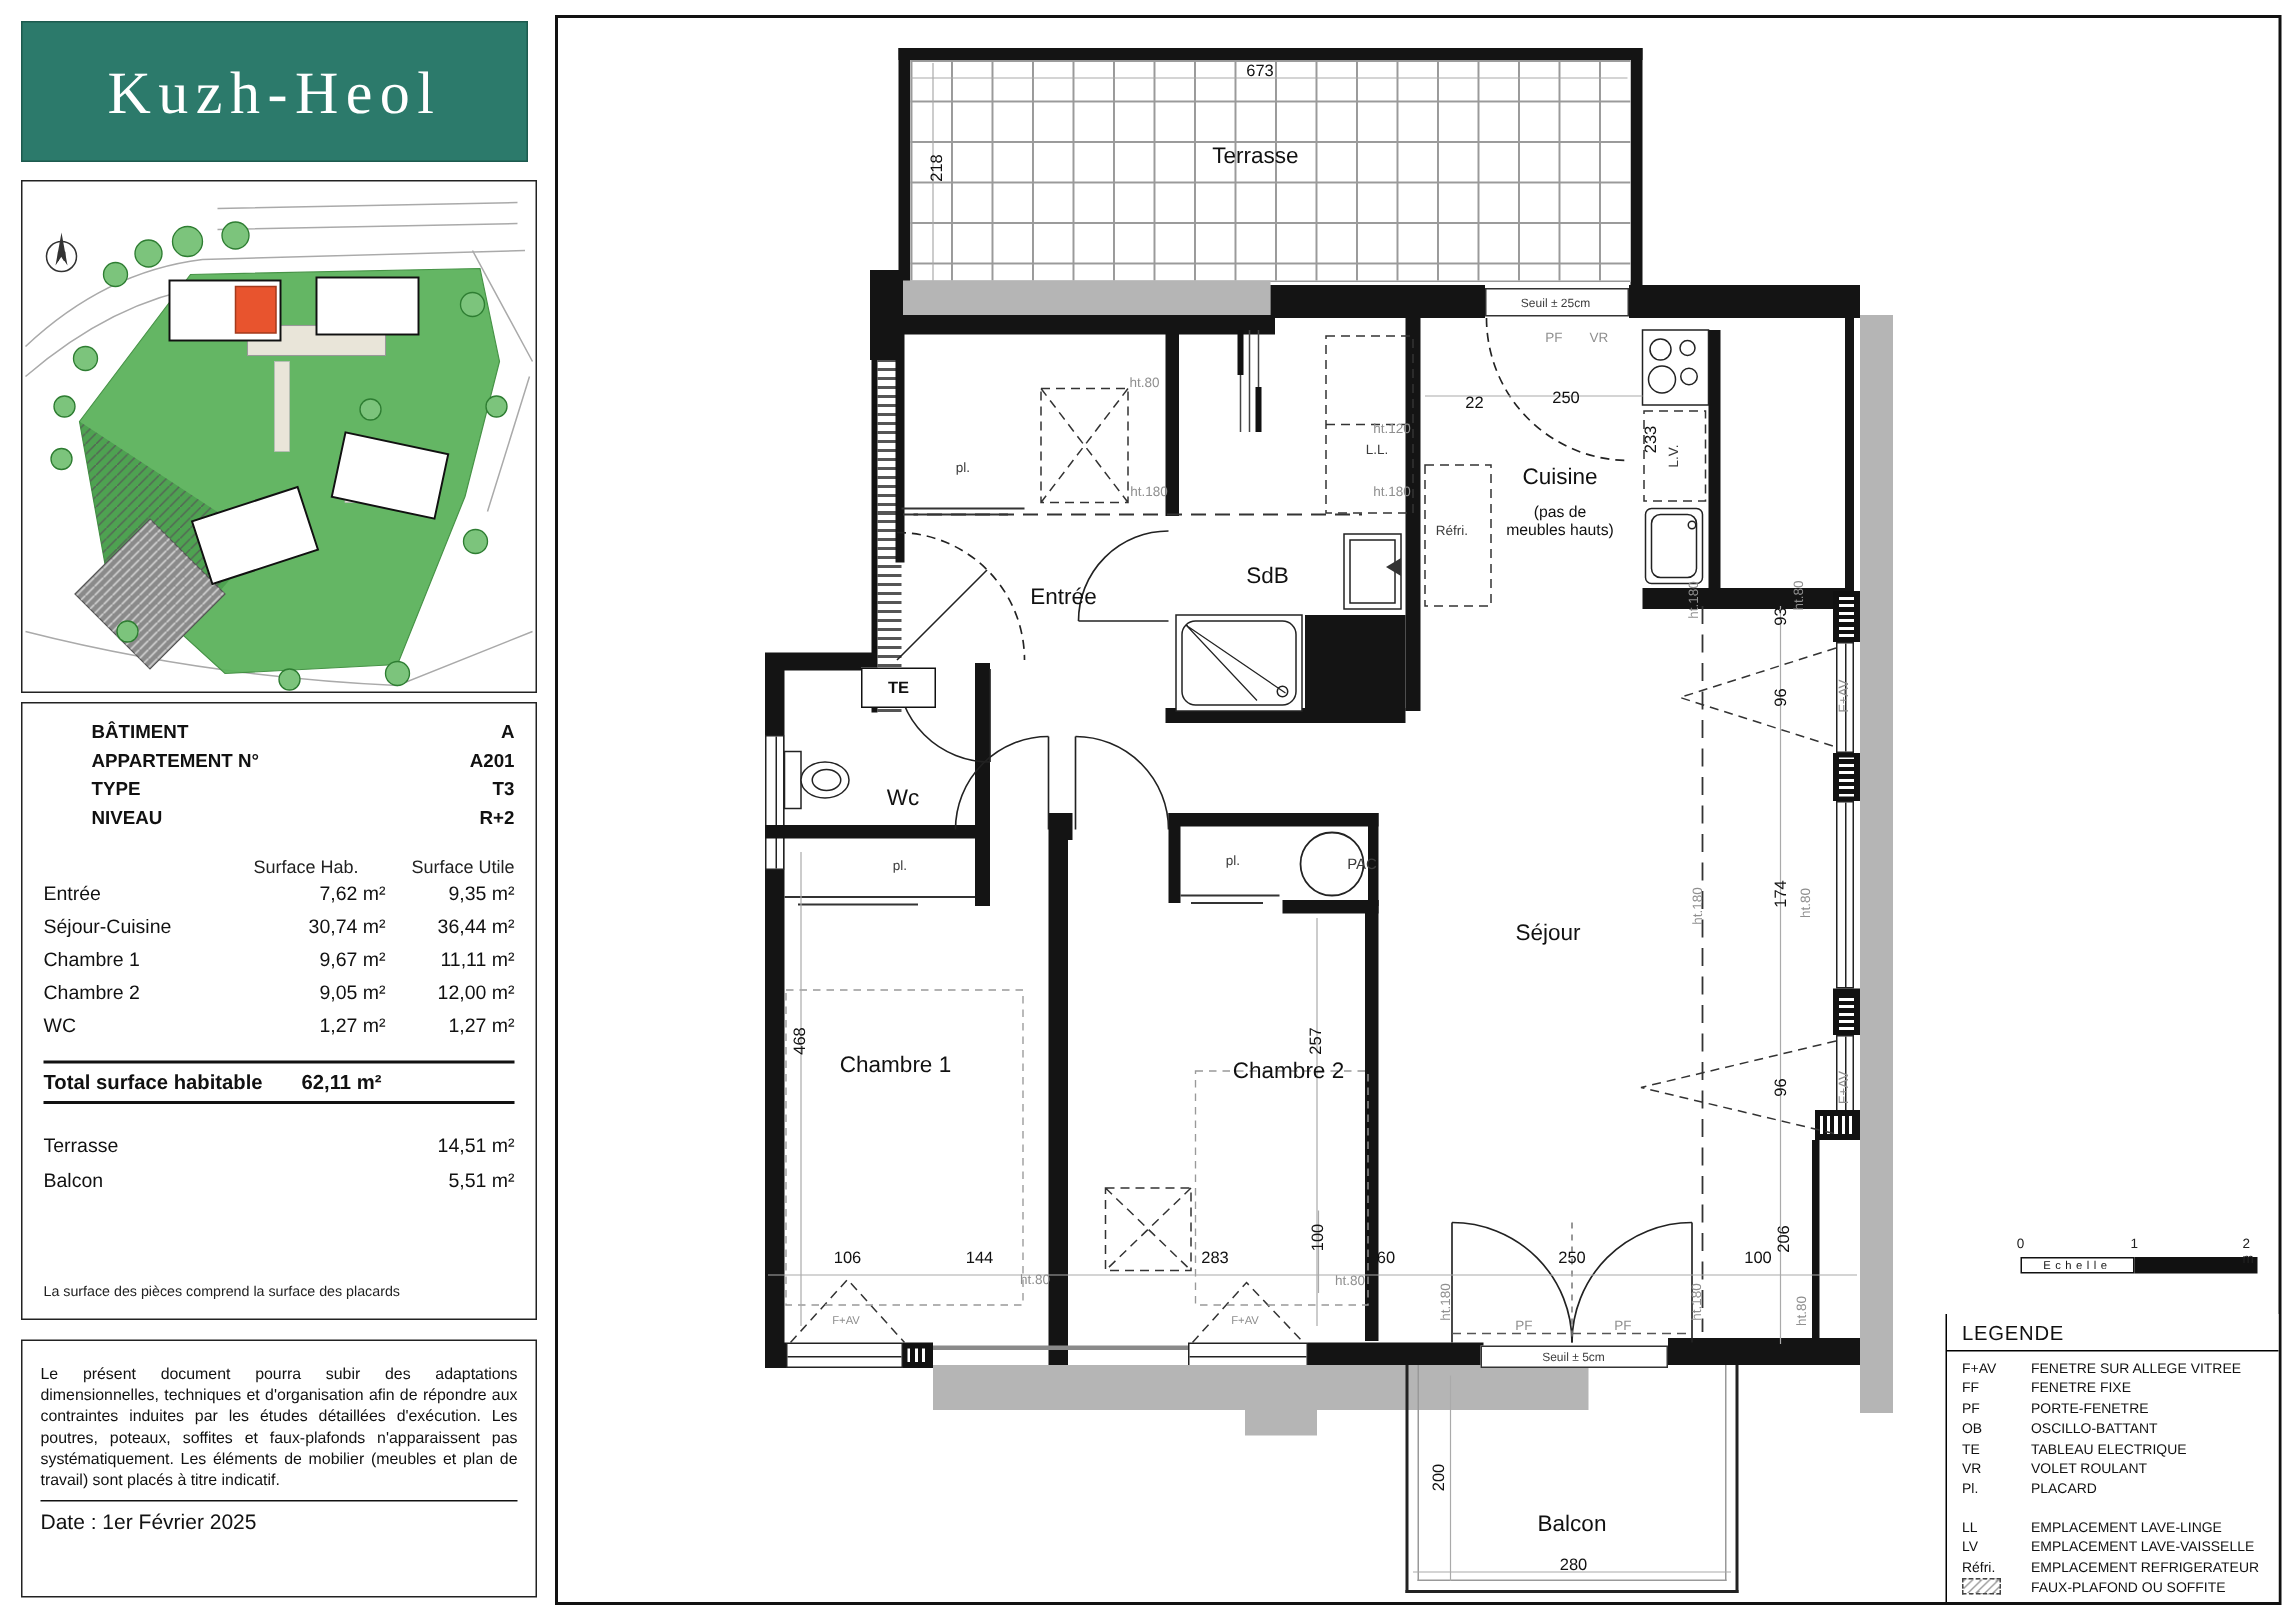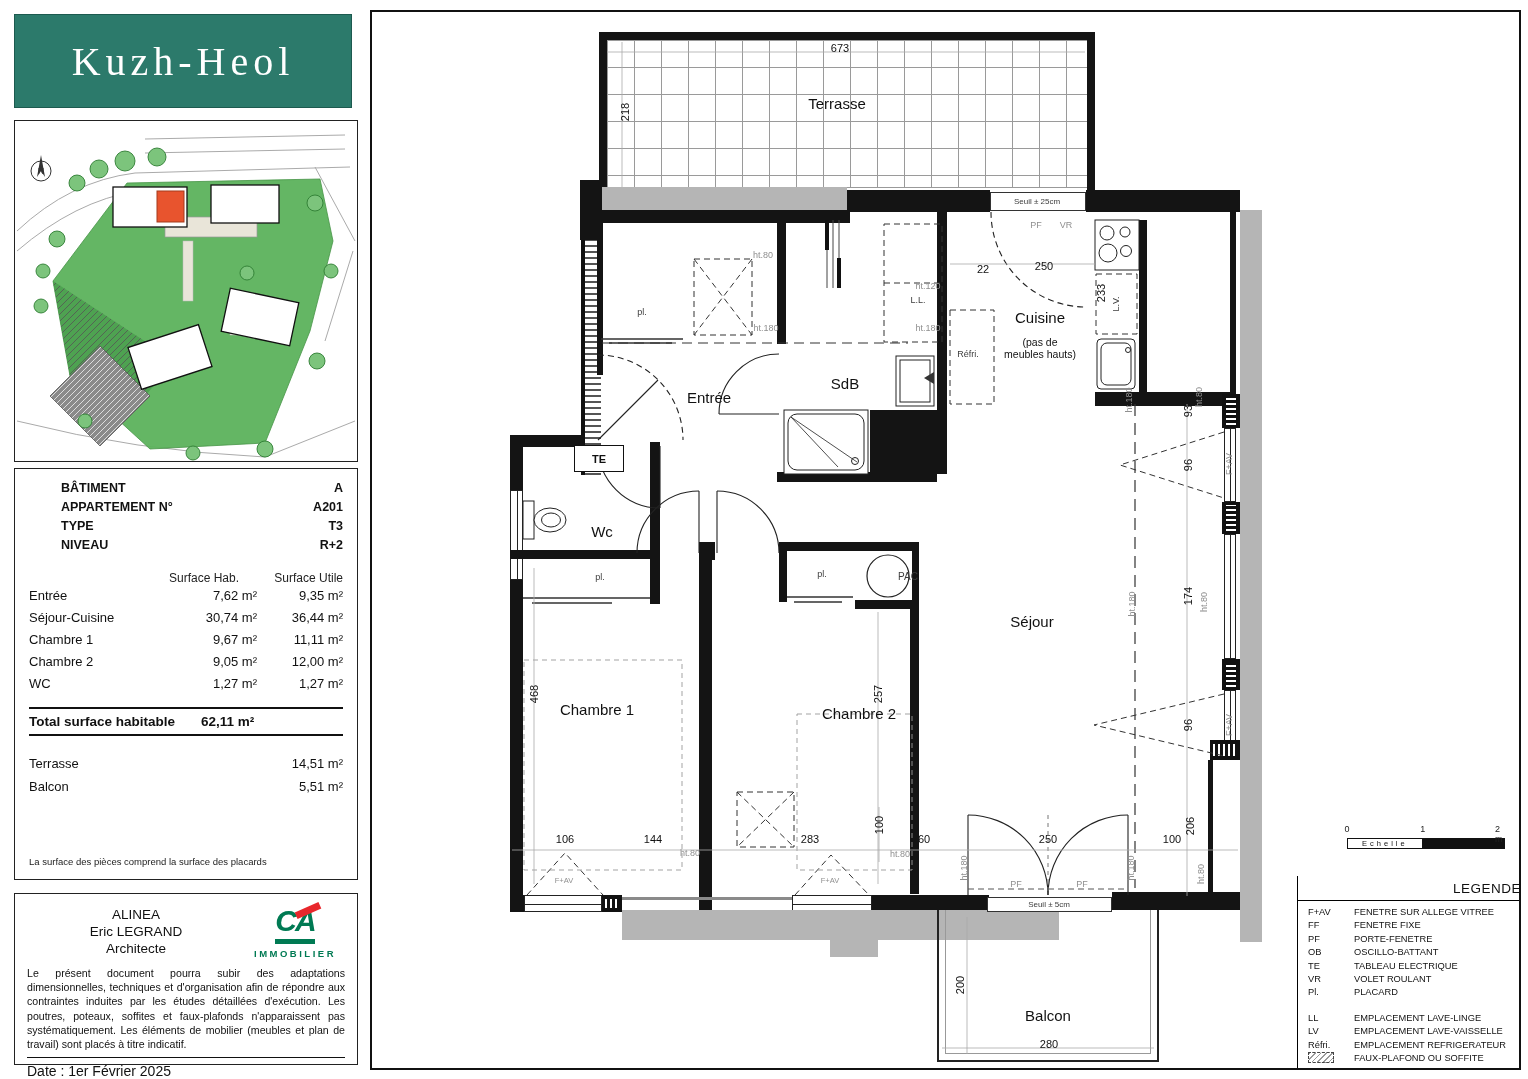--- a/index.html
+++ b/index.html
@@ -75,21 +75,21 @@
   
   .scalebar{position:absolute;left:975px;top:812px;width:158px;z-index:31;}
   .scale-ticks{position:relative;height:12px;font-size:9px;color:#222;}
   .scale-ticks span{position:absolute;transform:translateX(-50%);}
   .scale-band{display:flex;height:11px;margin-top:2px;}
   .scale-left{width:48%;border:1px solid #111;box-sizing:border-box;font-size:7.5px;letter-spacing:3px;
     text-align:center;line-height:9px;}
   .scale-right{flex:1;background:#111;}
   .legend{position:absolute;left:925px;top:864px;width:224px;height:194px;border-left:1.5px solid #000;
     padding:5px 0 0 10px;box-sizing:border-box;z-index:31;background:#fff;}
-  .legend-title{font-size:13.5px;letter-spacing:.5px;text-align:right;}
+  .legend-title{font-size:13.5px;letter-spacing:.5px;}
   .legend-hr{border-top:1.5px solid #000;margin:4px 0 5px -10px;}
   .lrow{display:grid;grid-template-columns:46px 1fr;font-size:9.3px;line-height:13.4px;color:#111;}
   .lrow.gap{margin-top:12px;}
   .hatch-ico{display:inline-block;width:24px;height:9px;border:1px dashed #444;
     background:repeating-linear-gradient(135deg,#999 0 1px,transparent 1px 4px);}
 </style>
 </head>
 <body>
 
 <div class="sheet">
@@ -229,36 +229,20 @@
 
         <div class="extra-row">
           <span>Balcon</span>
           <span>5,51 m²</span>
         </div>
       </div>
     <div class="footnote">La surface des pièces comprend la surface des placards</div>
   </div>
 
   <div class="box arch-box">
-    <div class="arch-top">
-      <div class="arch-names">
-
-      <div>ALINEA</div>
-          <div>Eric LEGRAND</div>
-          <div>Architecte</div>
-        </div>
-      <div class="ca-logo">
-        <span class="ca-mark">
-          <span class="ca-txt">CA</span>
-          <i class="ca-red"></i>
-          <i class="ca-bar"></i>
-        </span>
-        <span class="ca-sub">IMMOBILIER</span>
-      </div>
-    </div>
     <div class="disclaimer">Le présent document pourra subir des adaptations dimensionnelles, techniques et d'organisation afin de répondre aux contraintes induites par les études détaillées d'exécution. Les poutres, poteaux, soffites et faux-plafonds n'apparaissent pas systématiquement. Les éléments de mobilier (meubles et plan de travail) sont placés à titre indicatif.</div>
     <div class="date-row">Date : 1er Février 2025</div>
   </div>
 
   <div class="plan" id="plan">
     <div id="plan-structure">
         <i class="pw w" style="left: 227px; top: 20px; width: 496px; height: 8px;"></i>
         <i class="pw w" style="left: 227px; top: 20px; width: 8px; height: 162px;"></i>
         <i class="pw w" style="left: 715px; top: 20px; width: 8px; height: 162px;"></i>
         <i class="pw tile" style="left: 235px; top: 28px; width: 480px; height: 147px;"></i>

